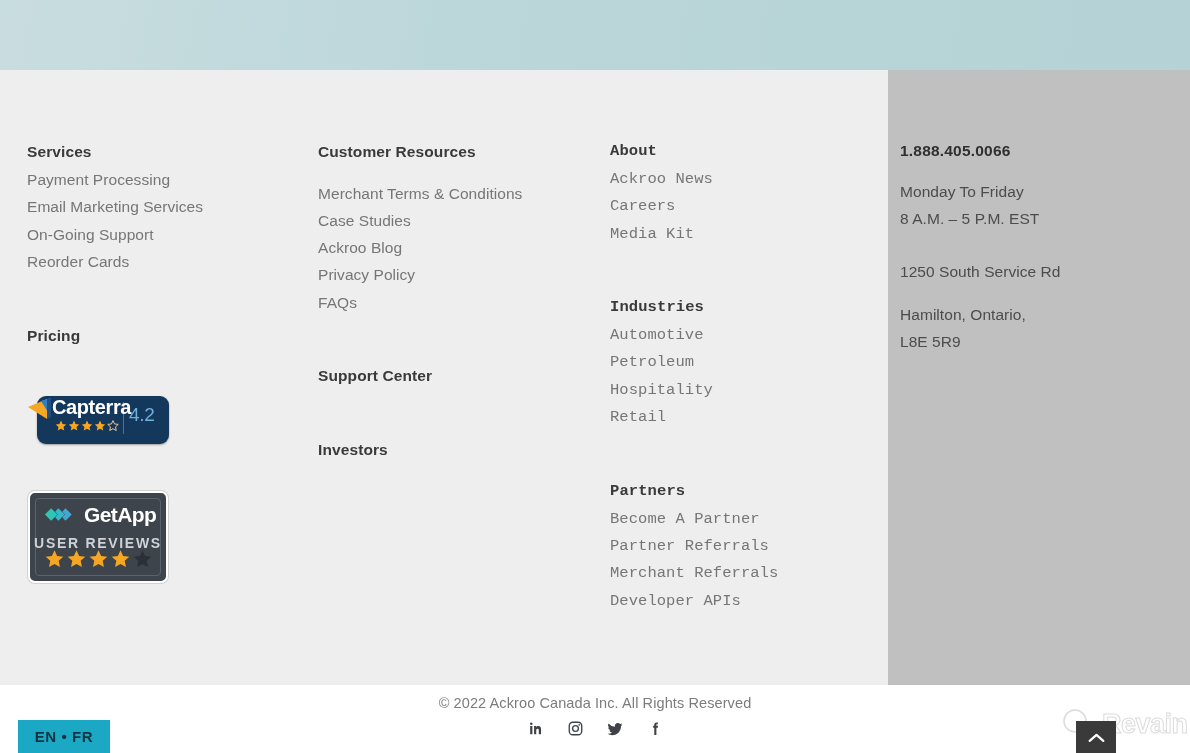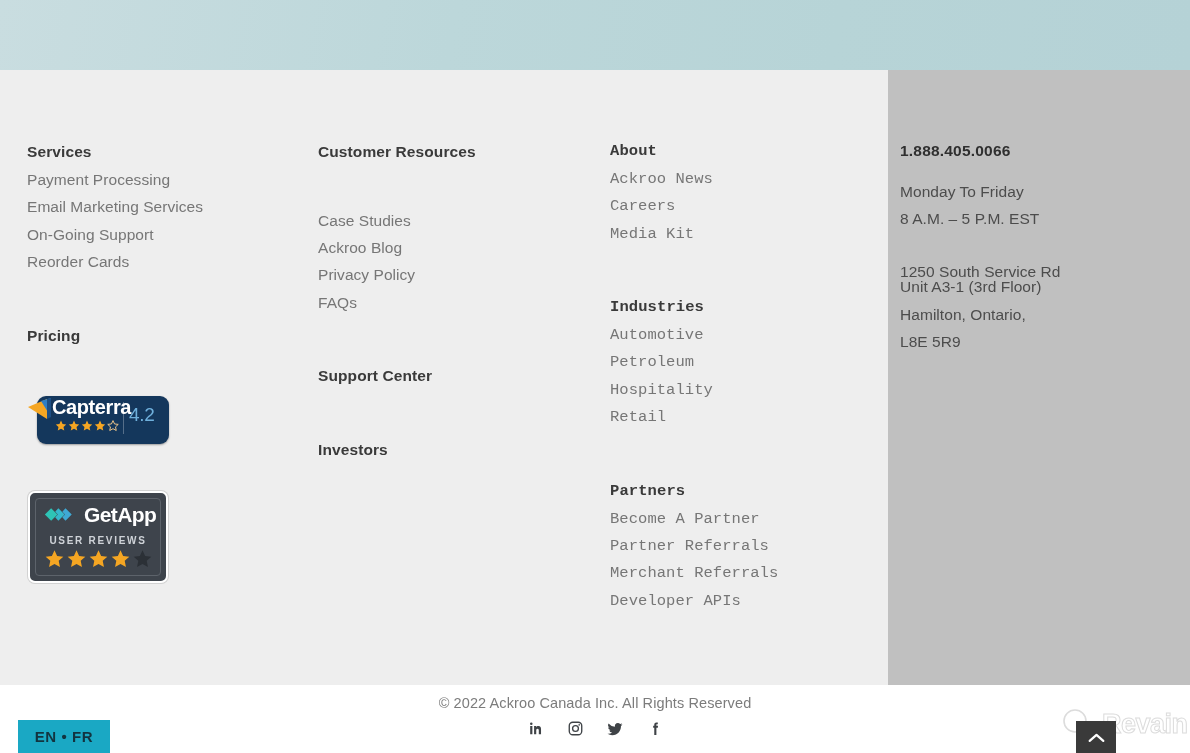--- a/index.html
+++ b/index.html
@@ -131,21 +131,21 @@
     position: absolute; left: 13px; top: 11px;
     display: flex; align-items: center; gap: 5px;
   }
   .getapp-word {
     font-size: 21px; font-weight: bold; color: #ffffff;
     letter-spacing: -.6px; line-height: 1;
   }
   .getapp-sub {
     position: absolute; left: 0; right: 0; top: 42px;
     text-align: center;
-    font-size: 10px; font-weight: bold; color: #cfd3d8;
+    font-size: 14px; font-weight: bold; color: #cfd3d8;
     letter-spacing: 1.7px;
   }
   .getapp-stars {
     position: absolute; left: 0; right: 0; top: 56px;
     display: flex; justify-content: center; gap: 1px;
   }
 
   
   .footer-bottom {
     position: absolute; left: 0; top: 685px;
@@ -283,20 +283,21 @@
           <path d="M10 1.2l2.5 5.4 5.9.7-4.4 4 1.2 5.8-5.2-2.9-5.2 2.9 1.2-5.8-4.4-4 5.9-.7z" fill="#f5a623"></path>
         </svg>
       <svg width="21" height="21" viewBox="0 0 20 20">
           <path d="M10 1.2l2.5 5.4 5.9.7-4.4 4 1.2 5.8-5.2-2.9-5.2 2.9 1.2-5.8-4.4-4 5.9-.7z" fill="#2b3036"></path>
         </svg>
     </div>
   </div>
 
   <div class="col col-resources" style="top:70px;height:615px;">
     <div class="f-head abs" style="top:74px;">Customer Resources</div>
+    <a class="f-link abs" style="top:110px;">Merchant Terms &amp; Conditions</a>
     <a class="f-link abs" style="top:137px;">Case Studies</a>
     <a class="f-link abs" style="top:164px;">Ackroo Blog</a>
     <a class="f-link abs" style="top:191px;">Privacy Policy</a>
     <a class="f-link abs" style="top:219px;">FAQs</a>
     <div class="f-head abs" style="top:298px;">Support Center</div>
     <div class="f-head abs" style="top:372px;">Investors</div>
   </div>
 
   <div class="col col-about" style="top:70px;height:615px;">
     <div class="f-head abs" style="top:74px;">About</div>
@@ -315,21 +316,20 @@
     <a class="f-link abs" style="top:463px;">Partner Referrals</a>
     <a class="f-link abs" style="top:490px;">Merchant Referrals</a>
     <a class="f-link abs" style="top:518px;">Developer APIs</a>
   </div>
 
   <div class="col col-contact" style="top:70px;height:615px;">
     <a class="c-phone abs" style="top:73px;text-decoration:none;">1.888.405.0066</a>
     <div class="c-line abs" style="top:108px;">Monday To Friday</div>
     <div class="c-line abs" style="top:135px;">8 A.M. – 5 P.M. EST</div>
     <div class="c-line abs" style="top:188px;">1250 South Service Rd</div>
-    <div class="c-line abs" style="top:203px;">Unit A3-1 (3rd Floor)</div>
     <div class="c-line abs" style="top:231px;">Hamilton, Ontario,</div>
     <div class="c-line abs" style="top:258px;">L8E 5R9</div>
   </div>
 
   <div class="footer-bottom">
     <div class="copyright">© 2022  Ackroo Canada Inc.  All Rights Reserved</div>
     <div class="socials">
       <a class="soc">
         <svg width="17" height="17" viewBox="0 0 24 24" fill="currentColor">
             <path d="M4.5 8.5h3.1V20H4.5V8.5zM6.05 3.6a1.8 1.8 0 110 3.6 1.8 1.8 0 010-3.6zM10 8.5h3v1.6h.05c.42-.79 1.45-1.63 2.98-1.63 3.19 0 3.78 2.1 3.78 4.82V20h-3.14v-5.05c0-1.2-.02-2.75-1.68-2.75-1.68 0-1.94 1.31-1.94 2.66V20H10V8.5z"></path>

